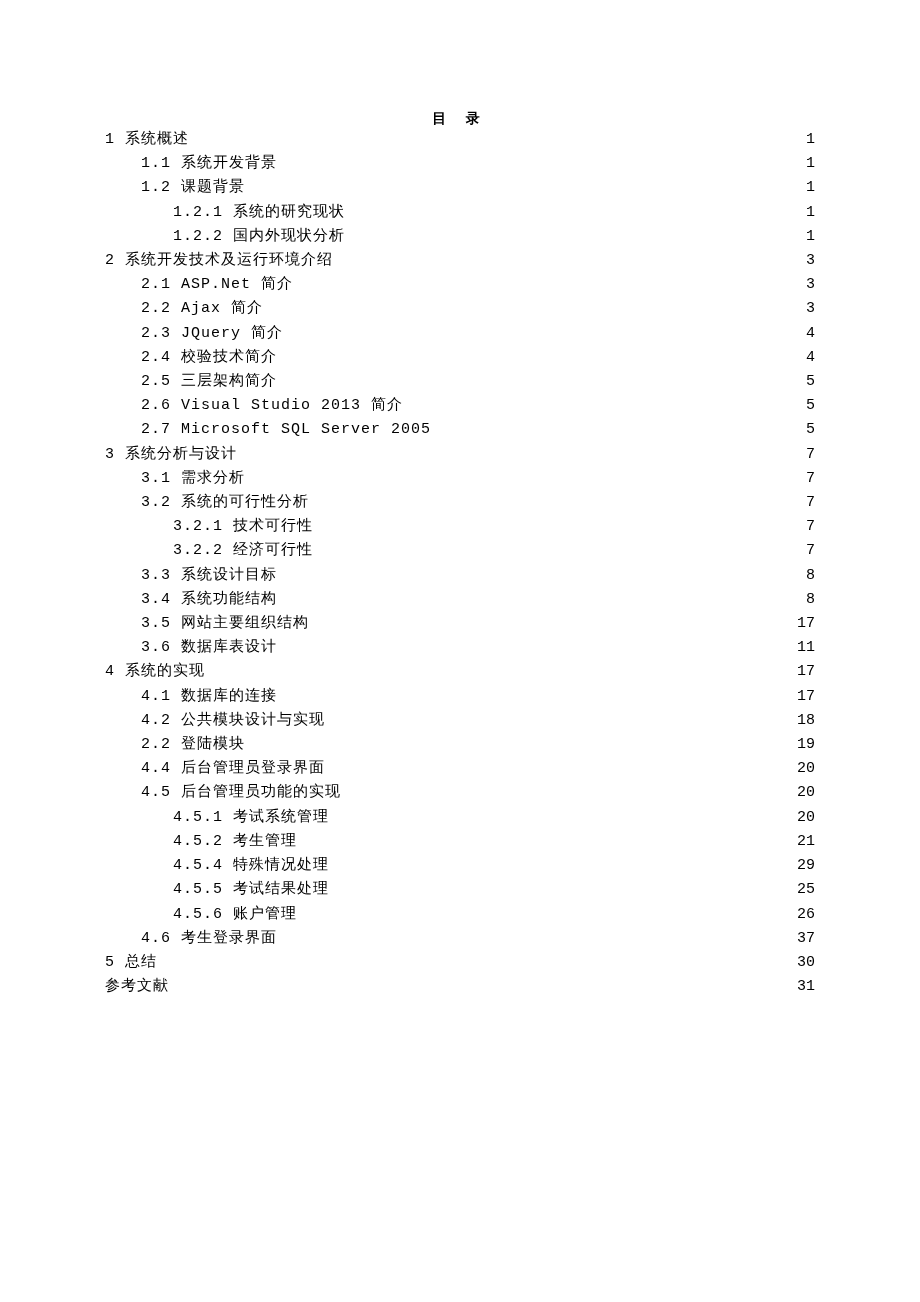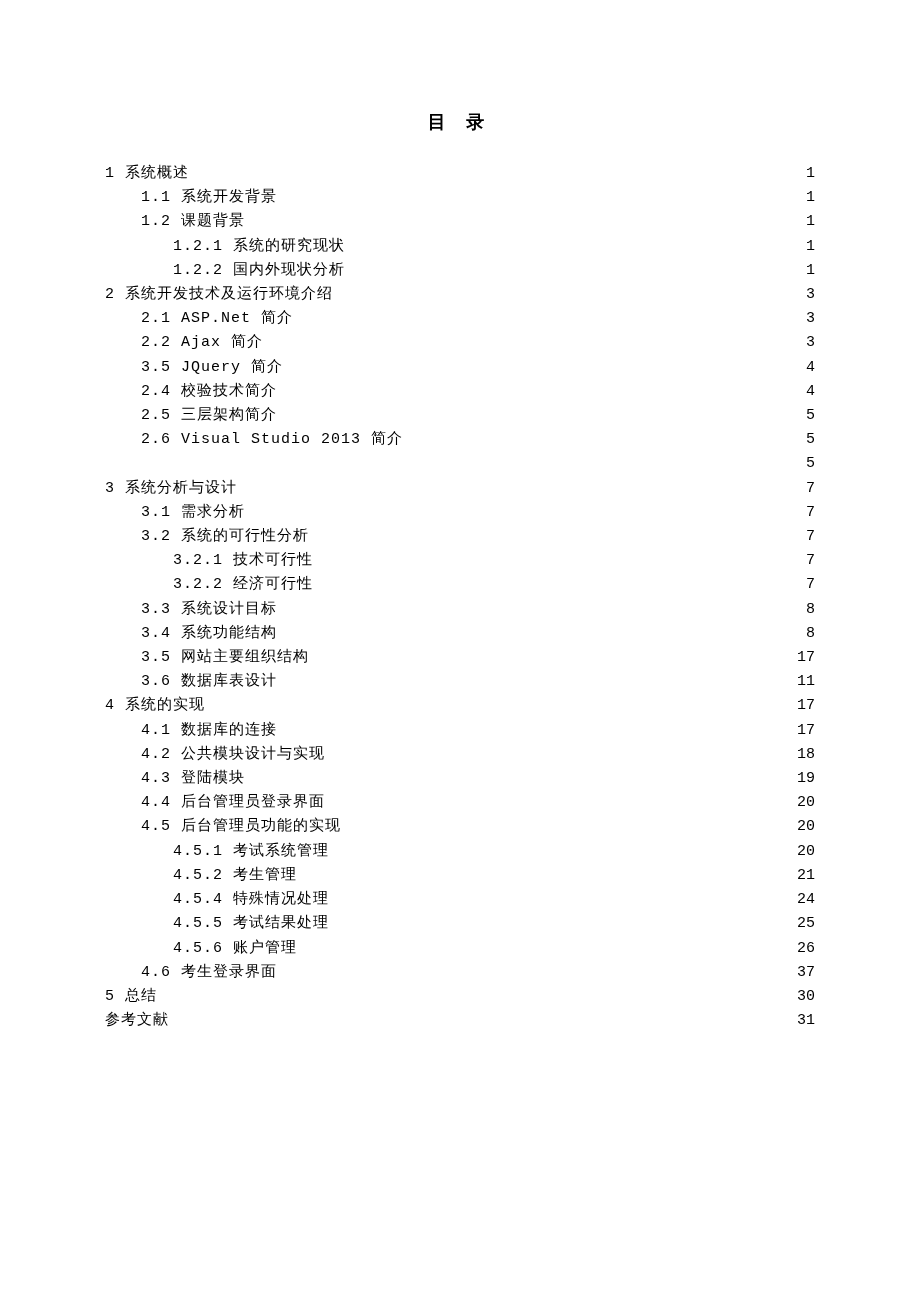--- a/index.html
+++ b/index.html
@@ -10,24 +10,23 @@
     body {
       background: #ffffff;
       width: 920px;
       margin: 0 auto;
       font-family: "SimSun", "宋体", serif;
       padding: 110px 105px 60px 105px;
       color: #000;
     }
     .doc-title {
       text-align: center;
-      font-size: 18px;
+      font-size: 14px;
       font-weight: bold;
       letter-spacing: 8px;
-      margin-bottom: 28px;
     }
     .toc {
       font-size: 15px;
     }
     .toc-row {
       display: flex;
       align-items: baseline;
       line-height: 24.2px;
       white-space: nowrap;
     }
@@ -101,40 +100,41 @@
       <span class="toc-label">2.1 ASP.Net 简介 </span>
       <span class="toc-leader"></span>
       <span class="toc-page">3</span>
     </div>
     <div class="toc-row lvl-1">
       <span class="toc-label">2.2 Ajax 简介 </span>
       <span class="toc-leader"></span>
       <span class="toc-page">3</span>
     </div>
     <div class="toc-row lvl-1">
-      <span class="toc-label">3.5 JQuery 简介 </span>
+      <span class="toc-label">2.3 JQuery 简介 </span>
       <span class="toc-leader"></span>
       <span class="toc-page">4</span>
     </div>
     <div class="toc-row lvl-1">
       <span class="toc-label">2.4 校验技术简介 </span>
       <span class="toc-leader"></span>
       <span class="toc-page">4</span>
     </div>
     <div class="toc-row lvl-1">
       <span class="toc-label">2.5 三层架构简介 </span>
       <span class="toc-leader"></span>
       <span class="toc-page">5</span>
     </div>
     <div class="toc-row lvl-1">
       <span class="toc-label">2.6 Visual Studio 2013 简介 </span>
       <span class="toc-leader"></span>
       <span class="toc-page">5</span>
     </div>
     <div class="toc-row lvl-1">
+      <span class="toc-label">2.7 Microsoft SQL Server 2005</span>
       <span class="toc-leader"></span>
       <span class="toc-page">5</span>
     </div>
     <div class="toc-row lvl-0">
       <span class="toc-label">3 系统分析与设计 </span>
       <span class="toc-leader"></span>
       <span class="toc-page">7</span>
     </div>
     <div class="toc-row lvl-1">
       <span class="toc-label">3.1 需求分析 </span>
@@ -185,21 +185,21 @@
       <span class="toc-label">4.1 数据库的连接 </span>
       <span class="toc-leader"></span>
       <span class="toc-page">17</span>
     </div>
     <div class="toc-row lvl-1">
       <span class="toc-label">4.2 公共模块设计与实现</span>
       <span class="toc-leader"></span>
       <span class="toc-page">18</span>
     </div>
     <div class="toc-row lvl-1">
-      <span class="toc-label">4.3 登陆模块 </span>
+      <span class="toc-label">2.2 登陆模块 </span>
       <span class="toc-leader"></span>
       <span class="toc-page">19</span>
     </div>
     <div class="toc-row lvl-1">
       <span class="toc-label">4.4 后台管理员登录界面 </span>
       <span class="toc-leader"></span>
       <span class="toc-page">20</span>
     </div>
     <div class="toc-row lvl-1">
       <span class="toc-label">4.5 后台管理员功能的实现</span>
@@ -212,21 +212,21 @@
       <span class="toc-page">20</span>
     </div>
     <div class="toc-row lvl-2">
       <span class="toc-label">4.5.2 考生管理 </span>
       <span class="toc-leader"></span>
       <span class="toc-page">21</span>
     </div>
     <div class="toc-row lvl-2">
       <span class="toc-label">4.5.4 特殊情况处理 </span>
       <span class="toc-leader"></span>
-      <span class="toc-page">24</span>
+      <span class="toc-page">29</span>
     </div>
     <div class="toc-row lvl-2">
       <span class="toc-label">4.5.5 考试结果处理 </span>
       <span class="toc-leader"></span>
       <span class="toc-page">25</span>
     </div>
     <div class="toc-row lvl-2">
       <span class="toc-label">4.5.6 账户管理 </span>
       <span class="toc-leader"></span>
       <span class="toc-page">26</span>

